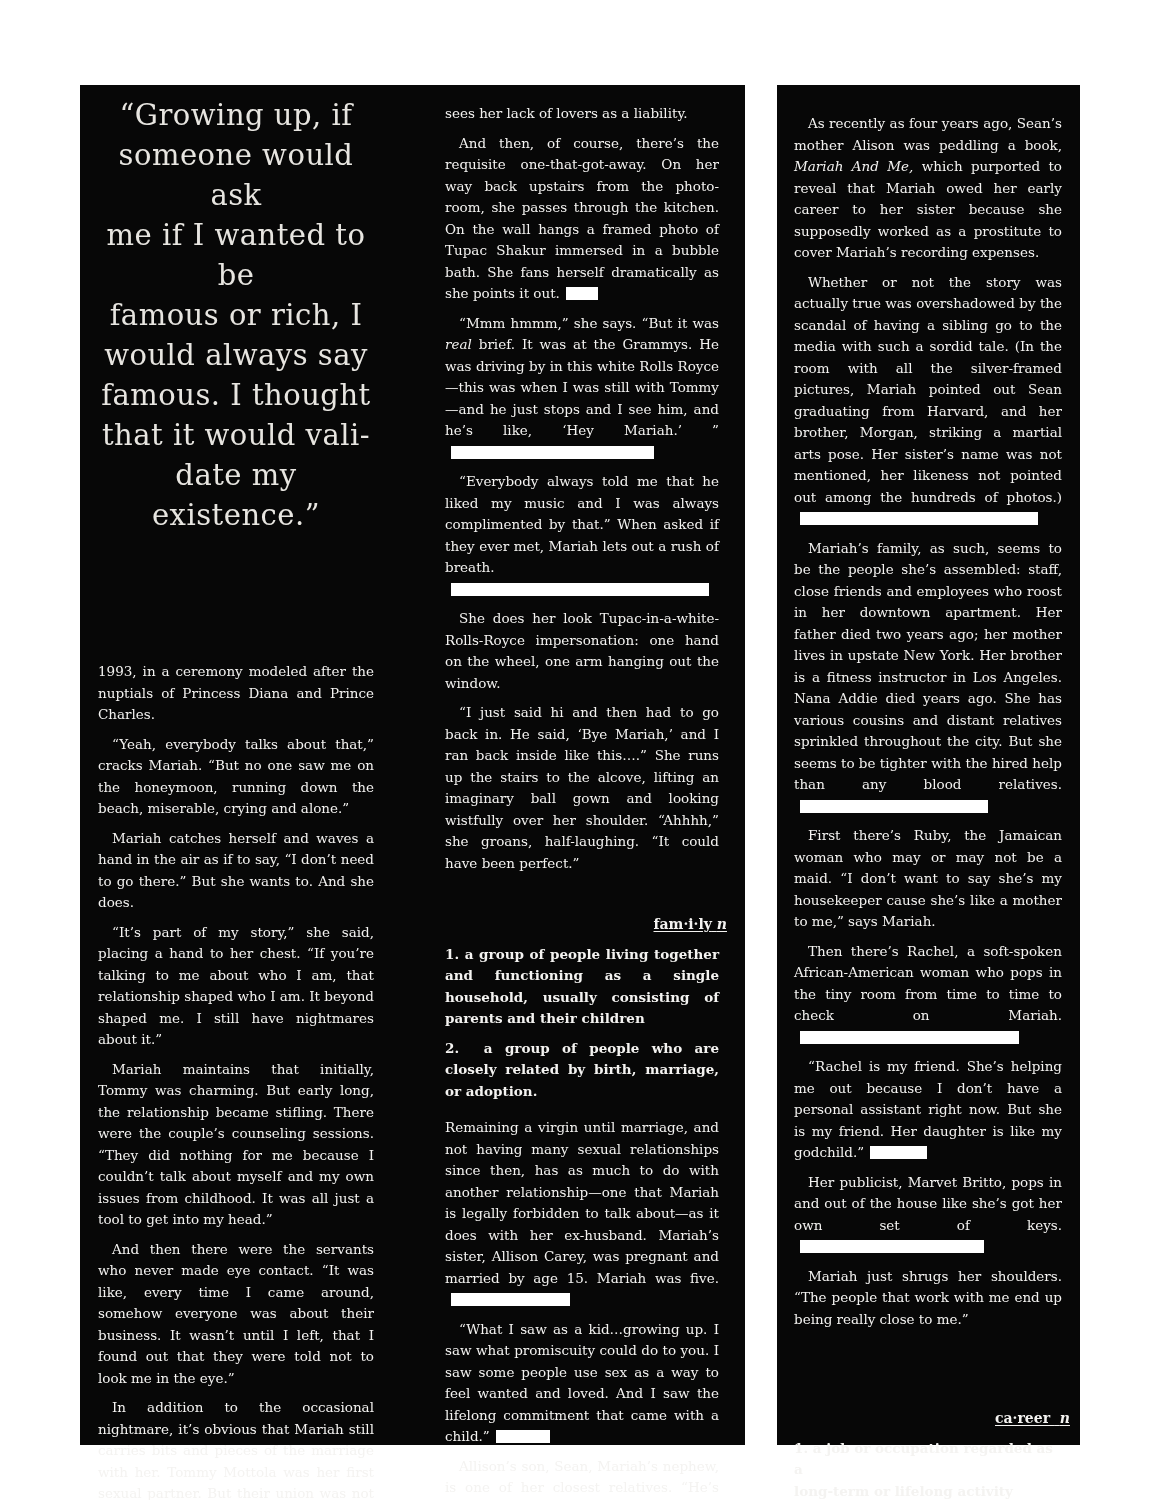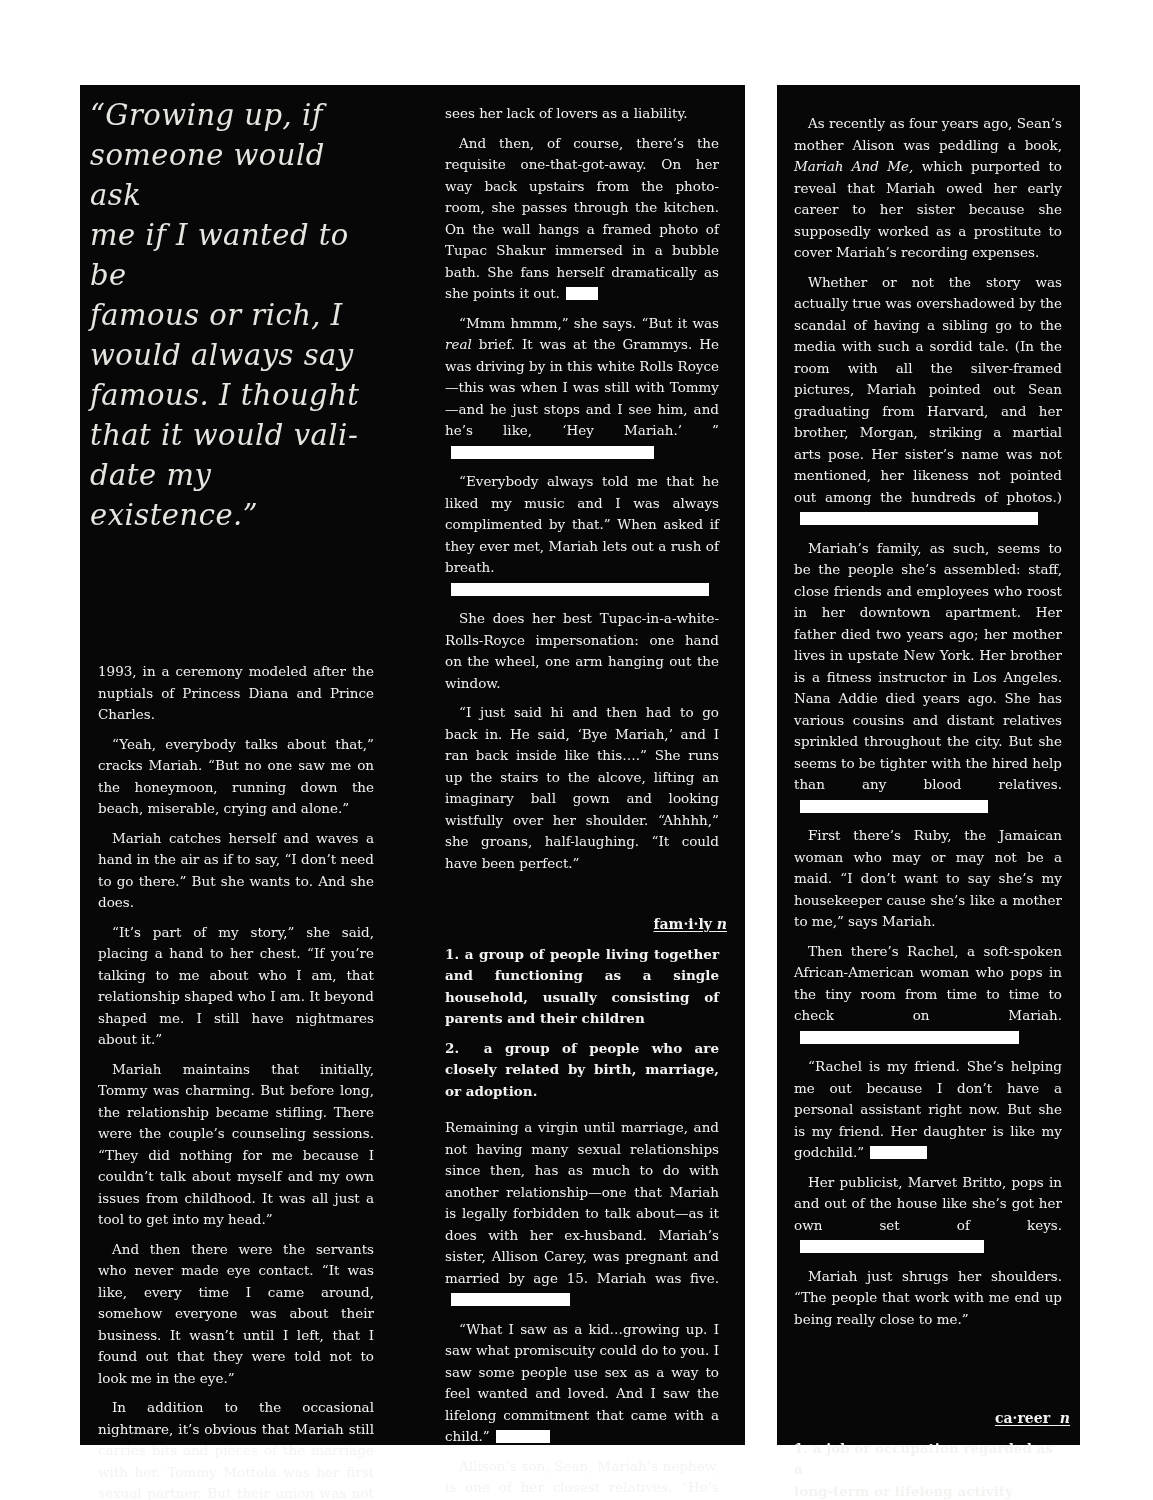--- a/index.html
+++ b/index.html
@@ -13,26 +13,25 @@
   .panel { position:absolute; background:#070707; }
   #panel-main  { left:80px;  top:85px; width:665px; height:1360px; }
   #panel-right { left:777px; top:85px; width:303px; height:1360px; }
 
   .col { position:absolute; color:#f4f3f1; font-size:13.5px; line-height:21.5px; }
   #col-left   { left:90px;  top:95px; width:292px; }
   #col-middle { left:437px; top:95px; width:290px; }
   #col-right  { left:786px; top:105px; width:284px; }
 
   .pullquote {
-    font-style:italic;
     font-size:29px; line-height:40px;
     letter-spacing:0.5px;
     color:#e7e5e0;
     margin:0 0 126px 0;
-    text-align:left;
+    text-align:center;
   }
   p { margin:8px; text-align:justify; }
   p.indent { text-indent:14px; }
   p.left { text-align:left; }
   .def { font-weight:bold; }
   .defhead { font-weight:bold; text-align:right; margin-top:40px; font-size:14px; }
   .defhead .u { text-decoration:underline; text-underline-offset:2px; }
   .defhead .pos { font-style:italic; }
   #col-right .defhead { margin-top:78px; }
   .after-def { margin-top:15px; }
@@ -50,31 +49,31 @@
 
 <div class="panel" id="panel-main"></div>
 <div class="panel" id="panel-right"></div>
 
 <div class="col" id="col-left">
     <div class="pullquote">“Growing up, if<br>someone would ask<br>me if I wanted to be<br>famous or rich, I<br>would always say<br>famous. I thought<br>that it would vali-<br>date my existence.”</div>
     <p class="para"><span>1993, in a ceremony modeled after the nuptials of Princess Diana and Prince Charles.</span></p>
     <p class="para indent"><span>“Yeah, everybody talks about that,” cracks Mariah. “But no one saw me on the honeymoon, running down the beach, miserable, crying and alone.”</span></p>
     <p class="para indent"><span>Mariah catches herself and waves a hand in the air as if to say, “I don’t need to go there.” But she wants to. And she does.</span></p>
     <p class="para indent"><span>“It’s part of my story,” she said, placing a hand to her chest. “If you’re talking to me about who I am, that relationship shaped who I am. It beyond shaped me. I still have nightmares about it.”</span></p>
-    <p class="para indent"><span>Mariah maintains that initially, Tommy was charming. But before long, the relationship became stifling. There were the couple’s counseling sessions. “They did nothing for me because I couldn’t talk about myself and my own issues from childhood. It was all just a tool to get into my head.”</span></p>
+    <p class="para indent"><span>Mariah maintains that initially, Tommy was charming. But early long, the relationship became stifling. There were the couple’s counseling sessions. “They did nothing for me because I couldn’t talk about myself and my own issues from childhood. It was all just a tool to get into my head.”</span></p>
     <p class="para indent"><span>And then there were the servants who never made eye contact. “It was like, every time I came around, somehow everyone was about their business. It wasn’t until I left, that I found out that they were told not to look me in the eye.”</span></p>
     <p class="para indent"><span>In addition to the occasional nightmare, it’s obvious that Mariah still carries bits and pieces of the marriage with her. Tommy Mottola was her first sexual partner. But their union was not fulfilling in that way. “My relationship with my husband was not a physical relationship. It just wasn’t.”</span></p>
     <p class="para indent"><span>Today, seven years after the divorce, Mariah insists she can still count on one hand how many sexual partners she’s had. In some ways, she’s proud of it.</span></p>
   </div>
 <div class="col" id="col-middle">
     <p class="para"><span>sees her lack of lovers as a liability.</span></p>
     <p class="para indent"><span>And then, of course, there’s the requisite one-that-got-away. On her way back upstairs from the photo-room, she passes through the kitchen. On the wall hangs a framed photo of Tupac Shakur immersed in a bubble bath. She fans herself dramatically as she points it out.</span><span class="endbar" style="width: 32.2656px;"></span></p>
     <p class="para indent"><span>“Mmm hmmm,” she says. “But it was </span><span class="it">real</span><span> brief. It was at the Grammys. He was driving by in this white Rolls Royce—this was when I was still with Tommy—and he just stops and I see him, and he’s like, ‘Hey Mariah.’ ”</span><span class="endbar" style="width: 202.859px;"></span></p>
     <p class="para indent"><span>“Everybody always told me that he liked my music and I was always complimented by that.” When asked if they ever met, Mariah lets out a rush of breath.</span><span class="endbar" style="width: 258.453px;"></span></p>
-    <p class="para indent"><span>She does her best Tupac-in-a-white-Rolls-Royce impersonation: one hand on the wheel, one arm hanging out the window.</span></p>
+    <p class="para indent"><span>She does her look Tupac-in-a-white-Rolls-Royce impersonation: one hand on the wheel, one arm hanging out the window.</span></p>
     <p class="para indent"><span>“I just said hi and then had to go back in. He said, ‘Bye Mariah,’ and I ran back inside like this….” She runs up the stairs to the alcove, lifting an imaginary ball gown and looking wistfully over her shoulder. “Ahhhh,” she groans, half-laughing. “It could have been perfect.”</span></p>
     <div class="defhead"><span class="u"><span>fam·i·ly</span>&nbsp;<span class="pos">n</span></span></div>
     <p class="def"><span>1. a group of people living together and functioning as a single household, usually consisting of parents and their children</span></p>
     <p class="def"><span>2.&nbsp; a group of people who are closely related by birth, marriage, or adoption.</span></p>
     <p class="para after-def"><span>Remaining a virgin until marriage, and not having many sexual relationships since then, has as much to do with another relationship—one that Mariah is legally forbidden to talk about—as it does with her ex-husband. Mariah’s sister, Allison Carey, was pregnant and married by age 15. Mariah was five.</span><span class="endbar" style="width: 119.281px;"></span></p>
     <p class="para indent"><span>“What I saw as a kid…growing up. I saw what promiscuity could do to you. I saw some people use sex as a way to feel wanted and loved. And I saw the lifelong commitment that came with a child.”</span><span class="endbar" style="width: 53.8281px;"></span></p>
     <p class="para indent"><span>Allison’s son, Sean, Mariah’s nephew, is one of her closest relatives. “He’s like my brother,” she explains. With an undergraduate degree from Cornell and a law degree from Harvard, Mariah predicts that her nephew will be “the first Black president.” Her pride is palpable, even as she picks her words very carefully when discussing his troubled upbringing.</span></p>
   </div>
 <div class="col" id="col-right">
     <p class="para indent"><span>As recently as four years ago, Sean’s mother Alison was peddling a book, </span><span class="it">Mariah And Me,</span><span> which purported to reveal that Mariah owed her early career to her sister because she supposedly worked as a prostitute to cover Mariah’s recording expenses.</span></p>

